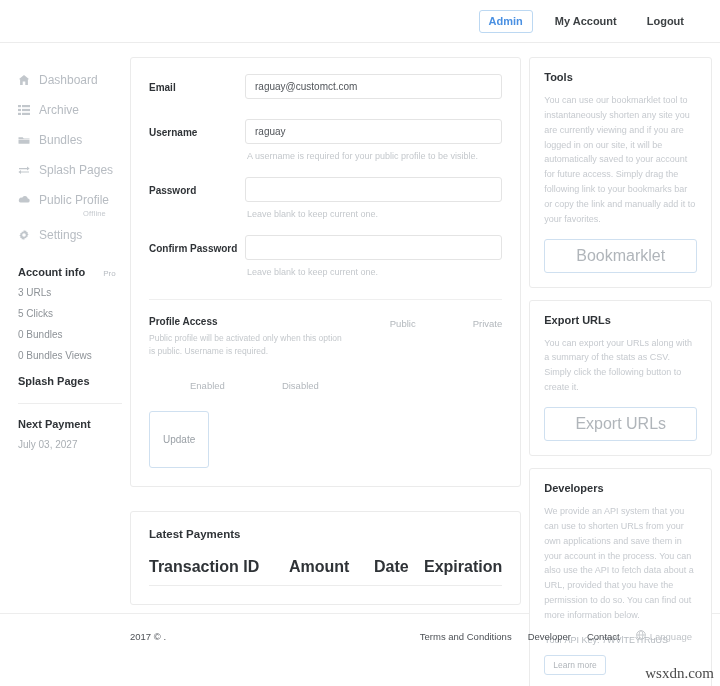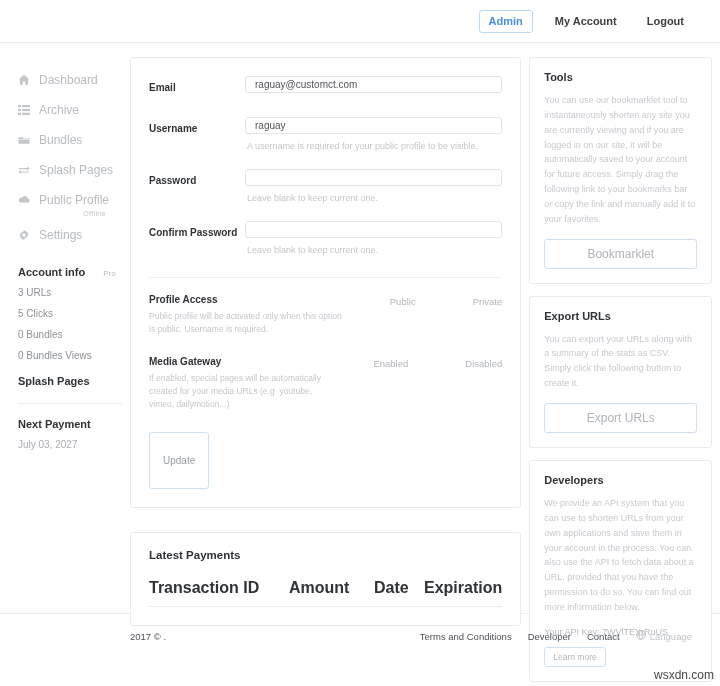--- a/index.html
+++ b/index.html
@@ -148,21 +148,21 @@
     flex: 0 0 96px;
     font-size: 10px;
     font-weight: bold;
     color: #2f3337;
     padding-top: 7px;
     line-height: 1.35;
   }
   .field-col { flex: 1 1 auto; }
   .field {
     width: 100%;
-    height: 17px;
+    height: 25px;
     border: 1px solid #e4e4e4;
     border-radius: 3px;
     background: #fff;
     font-family: "Liberation Sans", sans-serif;
     font-size: 10px;
     color: #51555a;
     padding: 0 9px;
     outline: none;
   }
   .field::placeholder { color: #c9cdd1; }
@@ -260,21 +260,21 @@
     margin-bottom: 12px;
   }
   .panel-btn {
     display: block;
     width: 100%;
     text-align: center;
     border: 1px solid #cfe0f0;
     border-radius: 3px;
     background: #fff;
     color: #b0b5ba;
-    font-size: 12px;
+    font-size: 16px;
     font-family: "Liberation Sans", sans-serif;
     padding: 7px 0;
     cursor: pointer;
   }
   .api-key {
     font-size: 9px;
     color: #b6bbc0;
     margin: 2px 0 9px 0;
   }
   .learn-btn {
@@ -313,23 +313,23 @@
   .footer-lang {
     display: flex;
     align-items: center;
     gap: 4px;
     color: #c0c4c8;
   }
   .watermark {
     position: absolute;
     right: 6px;
     bottom: 4px;
-    font-size: 12px;
+    font-size: 15px;
     color: #4a4a4a;
-    font-family: Liberation Sans, sans-serif;
+    font-family: Liberation Serif, serif;
   }
 </style>
 </head>
 <body>
 
 <div class="topnav">
   <a class="nav-link active">Admin</a>
   <a class="nav-link">My Account</a>
   <a class="nav-link">Logout</a>
 </div>
@@ -464,24 +464,20 @@
           <div class="opt-title">Profile Access</div>
           <div class="opt-desc">Public profile will be activated only when this option is public. Username is required.</div>
         </div>
         <div class="opt-right">
           <span class="opt-choice">Public</span>
           <span class="opt-choice">Private</span>
         </div>
       </div>
 
       <div class="opt-row">
-        <div class="opt-left">
-          <div class="opt-title">Media Gateway</div>
-          <div class="opt-desc">If enabled, special pages will be automatically created for your media URLs (e.g. youtube, vimeo, dailymotion...)</div>
-        </div>
         <div class="opt-right">
           <span class="opt-choice">Enabled</span>
           <span class="opt-choice">Disabled</span>
         </div>
       </div>
 
       <button class="btn-outline">Update</button>
     </div>
 
     <div style="height:24px"></div>

